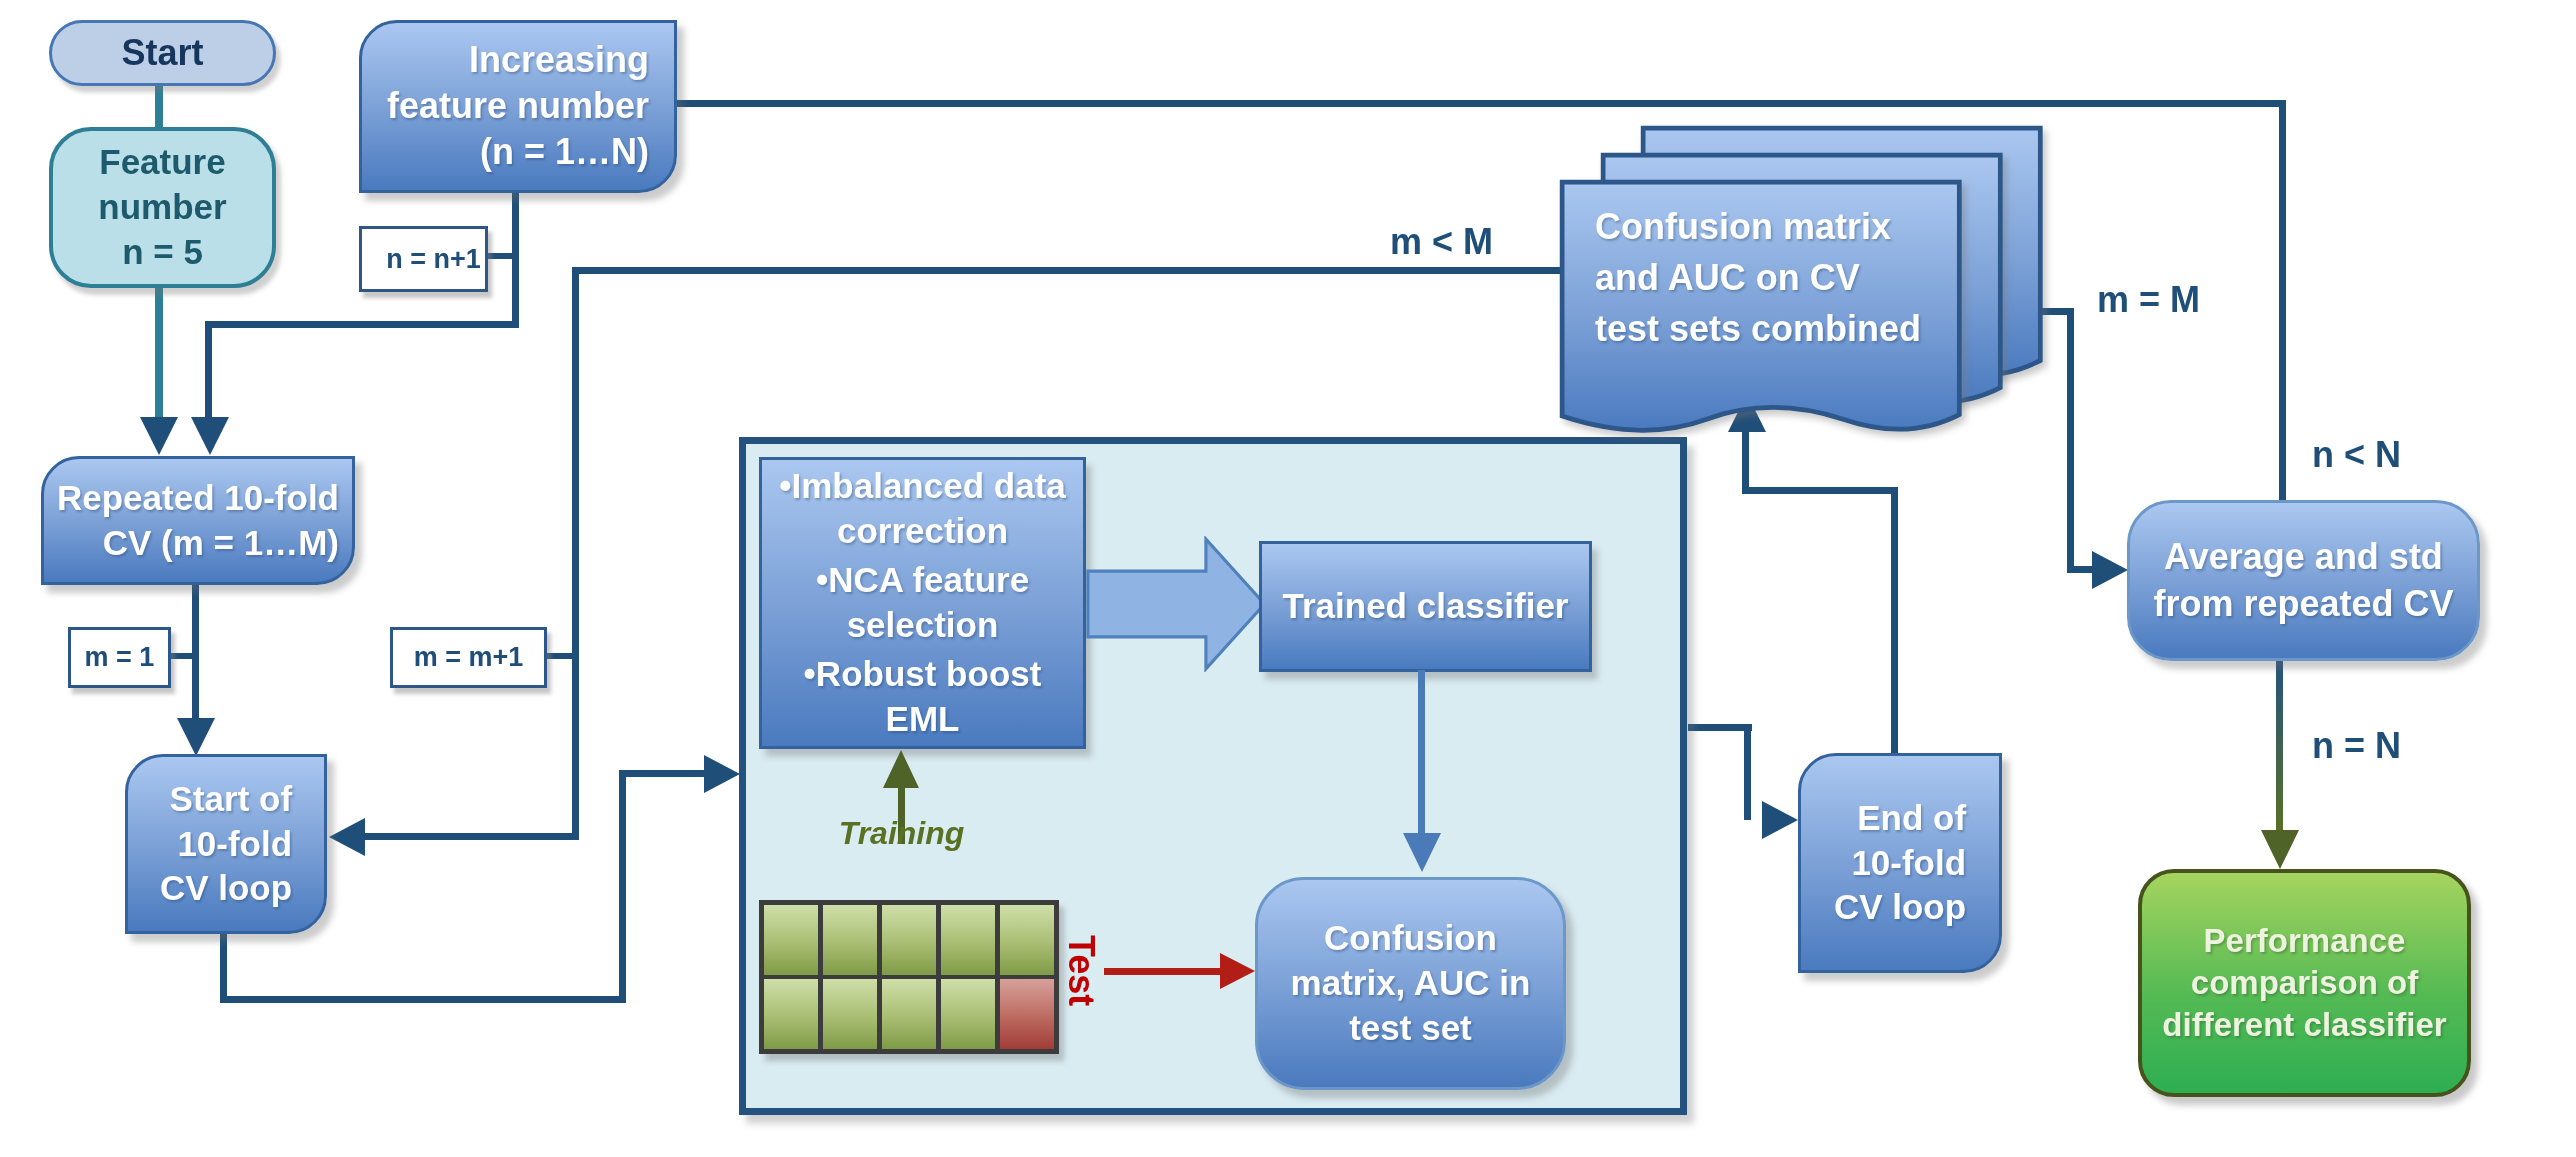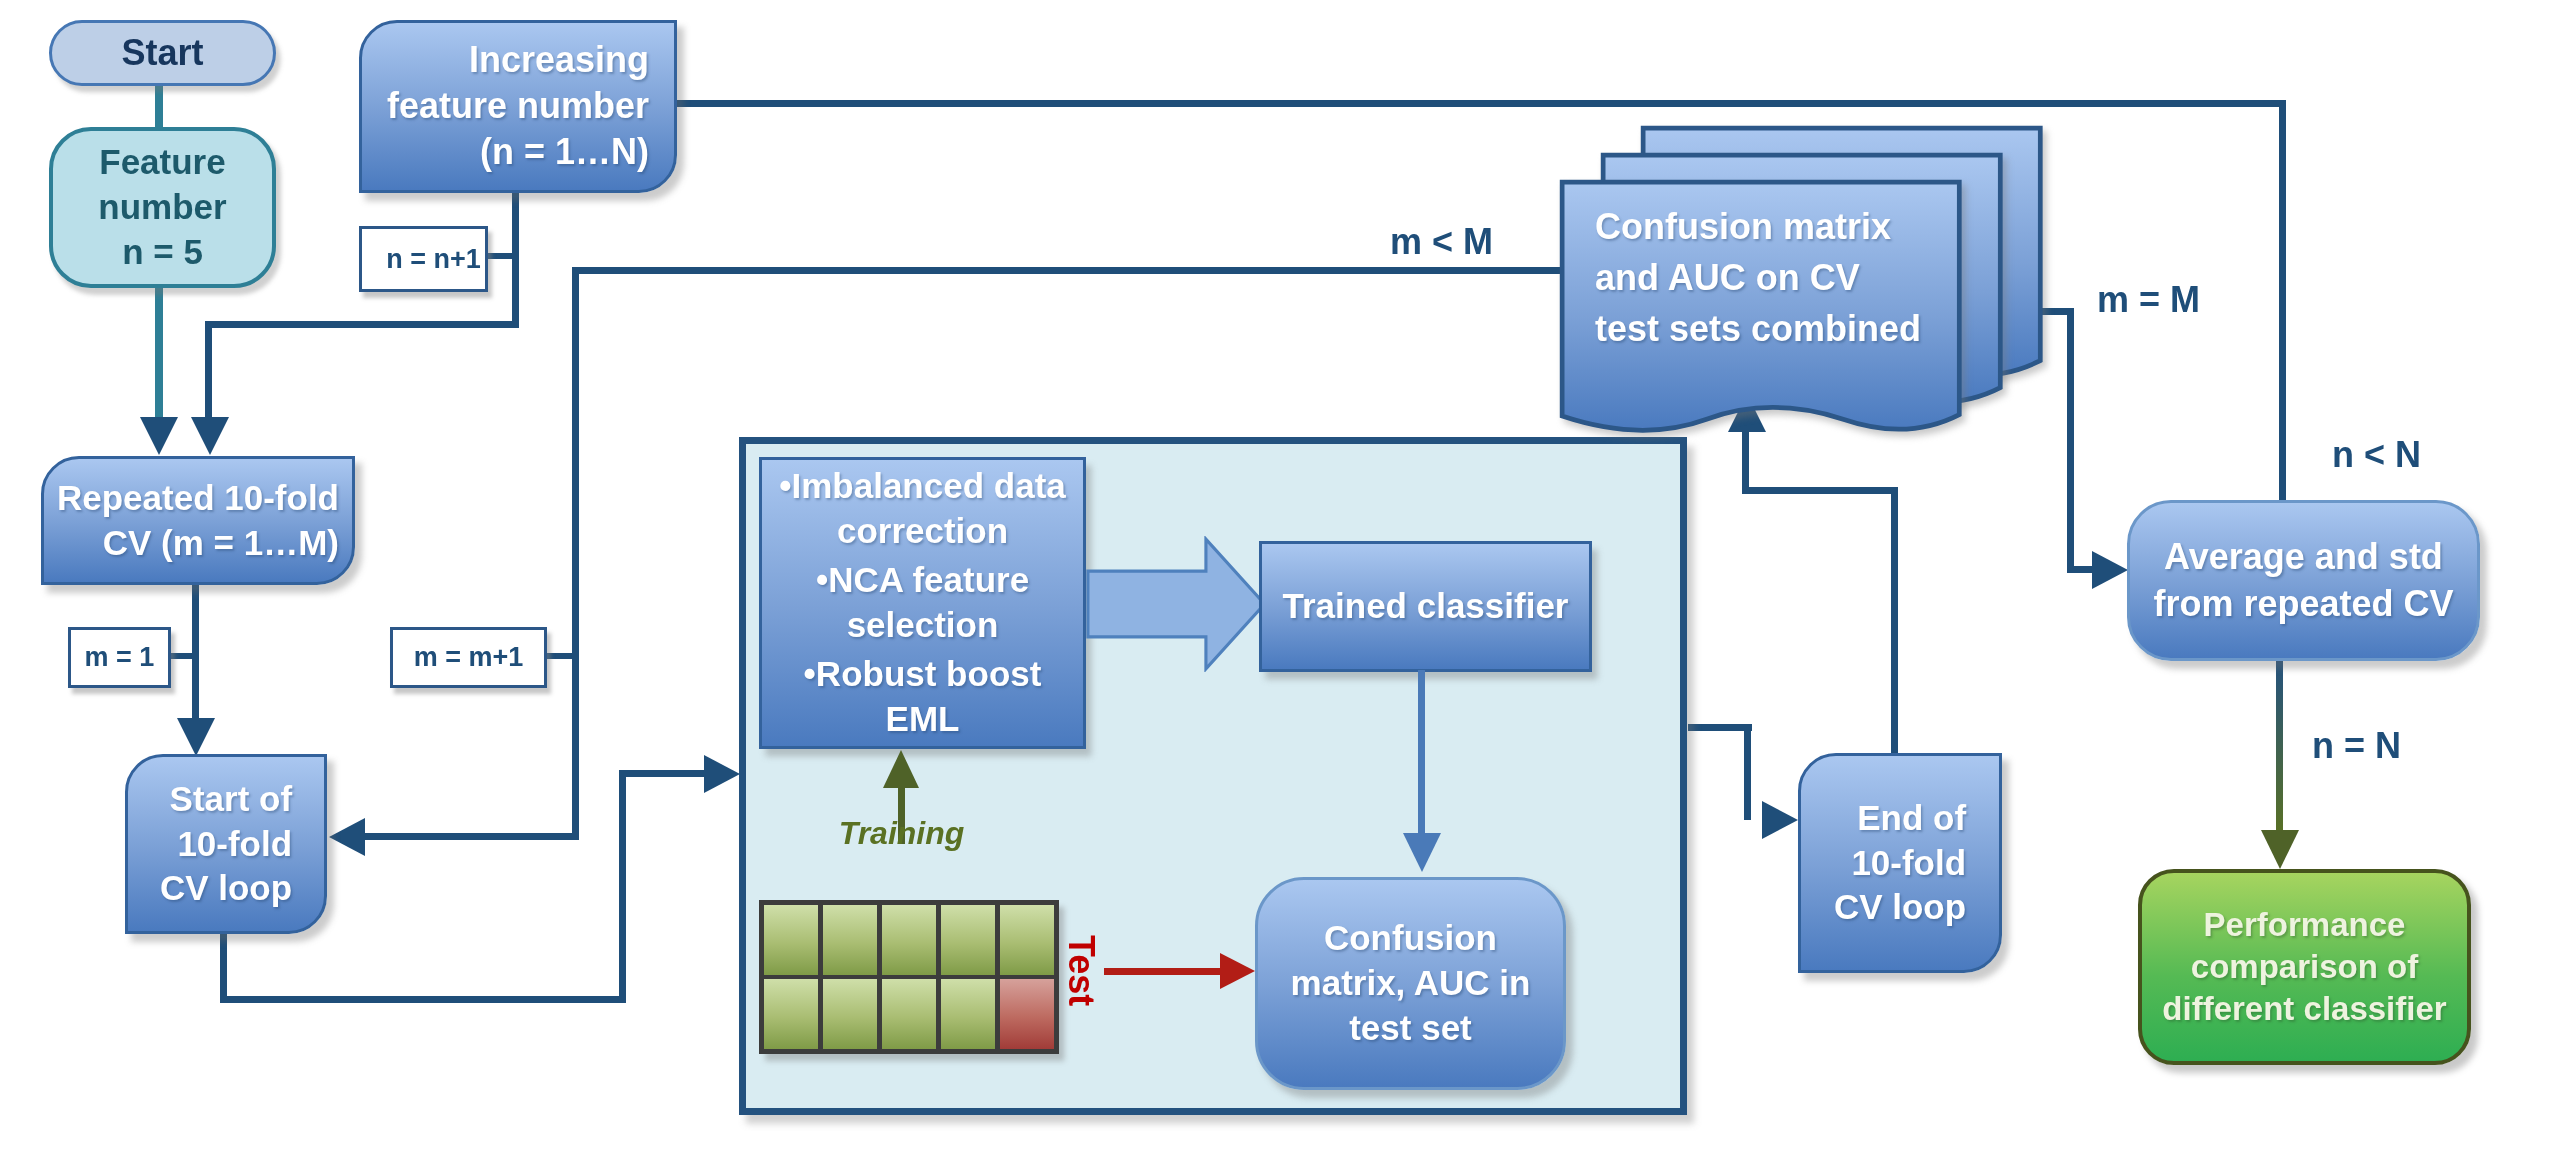--- a/index.html
+++ b/index.html
@@ -168,26 +168,26 @@
   <div class="hline" style="left:1104px;top:968px;width:119px;height:7px;background:#b21d16;"></div>
   <div class="tri" style="left:1220px;top:953px;border-top:18px solid transparent;border-bottom:18px solid transparent;border-left:35px solid #b21d16;"></div>
 
   <div class="node blue round-diag" style="left:1798px;top:753px;width:204px;height:220px;font-size:35px;">End of
 10-fold
 CV loop</div>
 
   <div class="node blue rounded" style="left:2127px;top:500px;width:353px;height:161px;font-size:36px;border-color:#6b97c9;border-radius:44px;">Average and std
 from repeated CV</div>
 
-  <div class="node" style="left:2138px;top:869px;width:333px;height:196px;font-size:33px;border-radius:36px;
+  <div class="node" style="left:2138px;top:869px;width:333px;height:228px;font-size:33px;border-radius:36px;
               background:linear-gradient(180deg,#a6d45f 0%,#55ba54 55%,#2eae52 100%);
               border:4.7px solid #46531d;color:#eef3df;text-shadow:1.6px 1.6px 2.4px rgba(40,80,40,.35);
               box-shadow:6.3px 7.8px 6.3px rgba(120,120,120,.4);">Performance
 comparison of
 different classifier</div>
 
   <div class="lbl" style="left:1390px;top:221px;font-size:36px;">m &lt; M</div>
   <div class="lbl" style="left:2097px;top:279px;font-size:36px;">m = M</div>
-  <div class="lbl" style="left:2312px;top:434px;font-size:36px;margin-left:20px;">n &lt; N</div>
+  <div class="lbl" style="left:2312px;top:434px;font-size:36px;">n &lt; N</div>
   <div class="lbl" style="left:2312px;top:725px;font-size:36px;">n = N</div>
 
 </div>
 
 
 </body></html>

